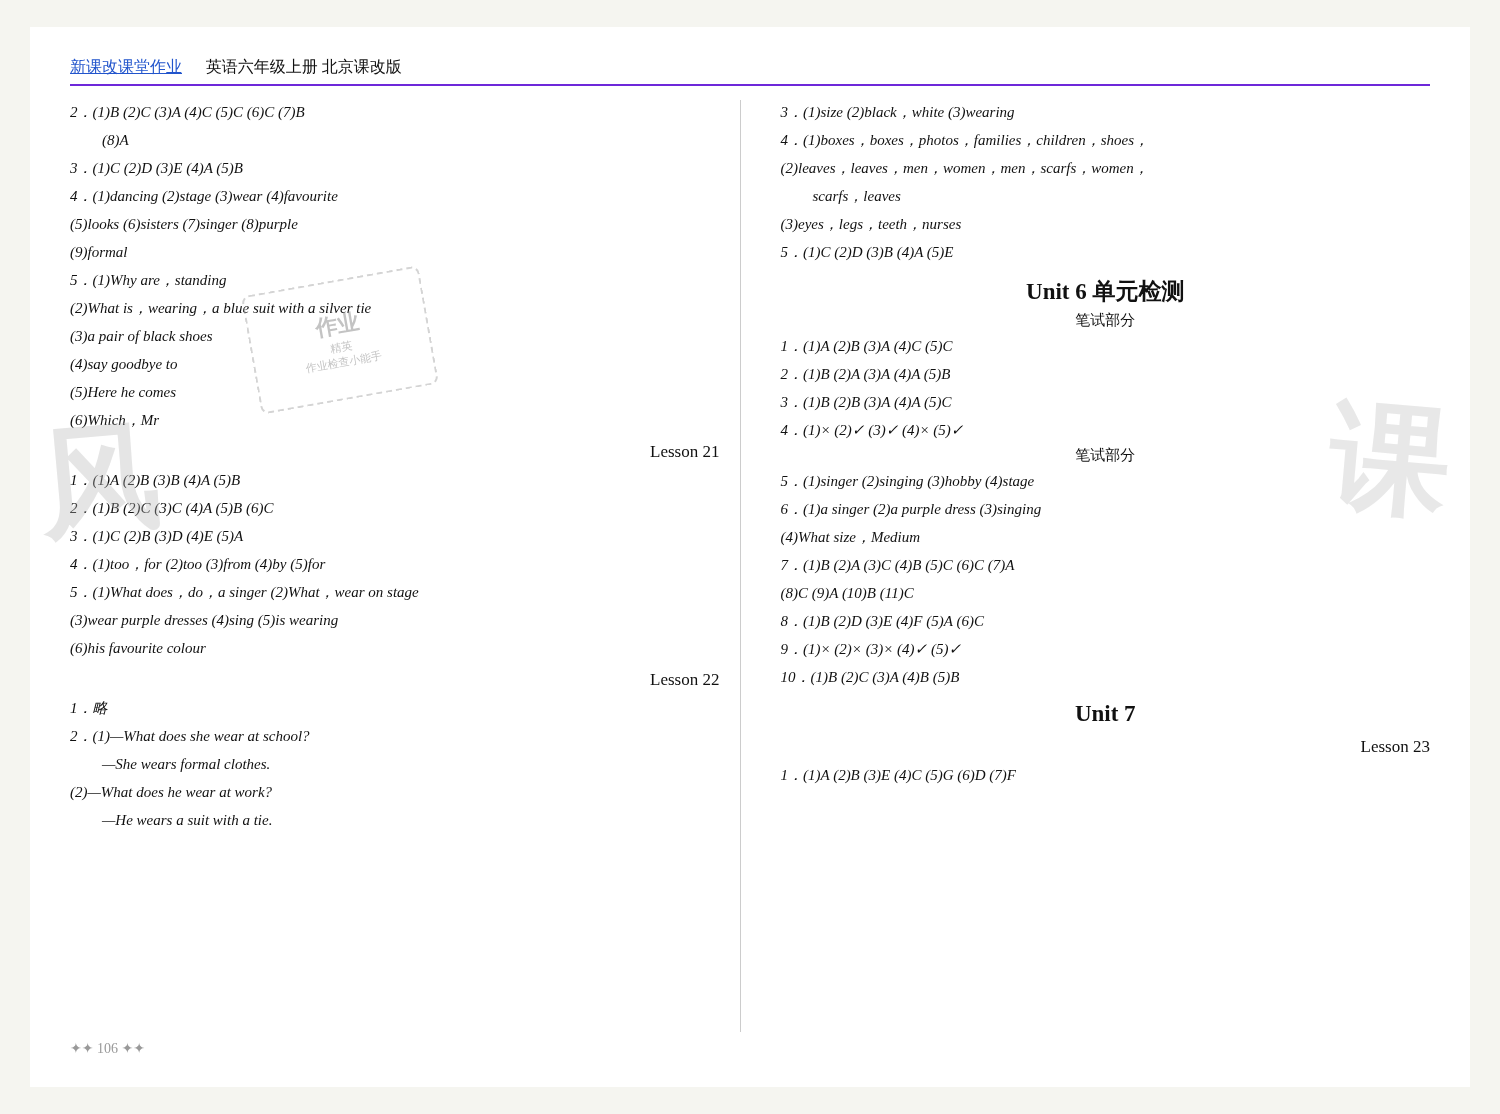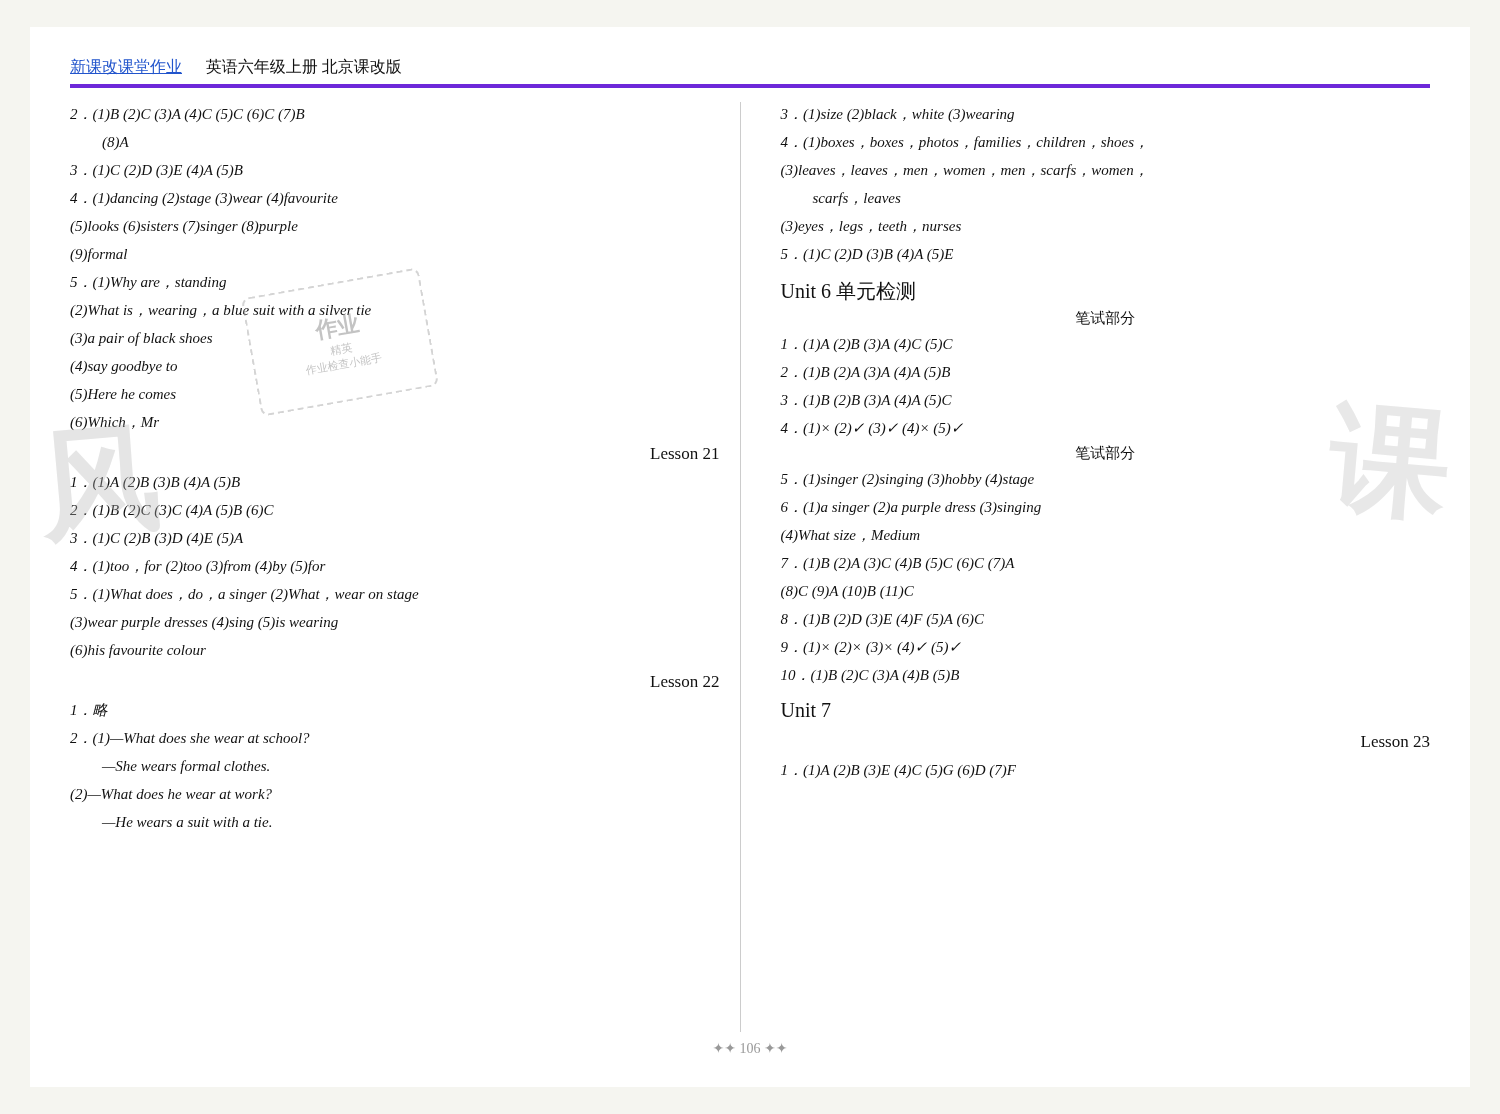--- a/index.html
+++ b/index.html
@@ -17,21 +17,21 @@
       width: 1440px;
       height: 1060px;
       background: white;
       margin: 27px auto;
       padding: 30px 40px 30px 40px;
       position: relative;
       display: flex;
       flex-direction: column;
     }
     .header {
-      border-bottom: 4px solid #6d28d9;
+      border-bottom: 2px solid #6d28d9;
       padding-bottom: 6px;
       margin-bottom: 14px;
     }
     .header-title {
       color: #2255cc;
       font-size: 16px;
       text-decoration: underline;
     }
     .header-subtitle {
       font-size: 16px;
@@ -63,29 +63,30 @@
       font-size: 17px;
       text-align: right;
       margin: 10px 0 6px 0;
     }
     .subsection-title {
       font-size: 15px;
       text-align: center;
       margin: 4px 0;
     }
     .unit-title {
-      font-weight: normal;
-      font-size: 20px;
+      font-weight: bold;
+      font-size: 23px;
+      text-align: center;
       margin: 12px 0 4px 0;
     }
     .indent {
       margin-left: 32px;
     }
     .page-number {
-      text-align: center;
+      text-align: left;
       color: #999;
       font-size: 14px;
       margin-top: 8px;
     }
     
     .stamp {
       position: absolute;
       top: 180px;
       left: 180px;
       width: 180px;
@@ -187,21 +188,21 @@
       <div class="answer-line indent">    —She wears formal clothes.</div>
       <div class="answer-line">  (2)—What does he wear at work?</div>
       <div class="answer-line indent">    —He wears a suit with a tie.</div>
 
       <div class="watermark-left">风</div>
     </div>
 
     <div class="right-col">
       <div class="answer-line">3．(1)size  (2)black，white  (3)wearing</div>
       <div class="answer-line">4．(1)boxes，boxes，photos，families，children，shoes，</div>
-      <div class="answer-line">  (3)leaves，leaves，men，women，men，scarfs，women，</div>
+      <div class="answer-line">  (2)leaves，leaves，men，women，men，scarfs，women，</div>
       <div class="answer-line indent">  scarfs，leaves</div>
       <div class="answer-line">  (3)eyes，legs，teeth，nurses</div>
       <div class="answer-line">5．(1)C  (2)D  (3)B  (4)A  (5)E</div>
 
       <div class="unit-title">Unit 6 单元检测</div>
       <div class="subsection-title">笔试部分</div>
 
       <div class="answer-line">1．(1)A  (2)B  (3)A  (4)C  (5)C</div>
       <div class="answer-line">2．(1)B  (2)A  (3)A  (4)A  (5)B</div>
       <div class="answer-line">3．(1)B  (2)B  (3)A  (4)A  (5)C</div>

